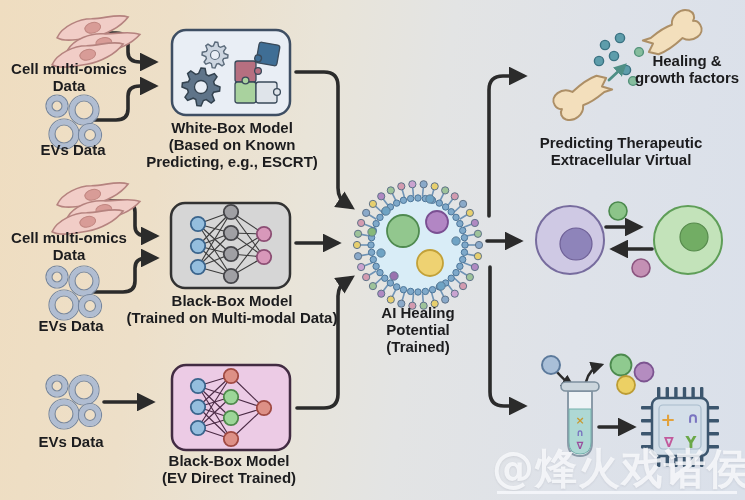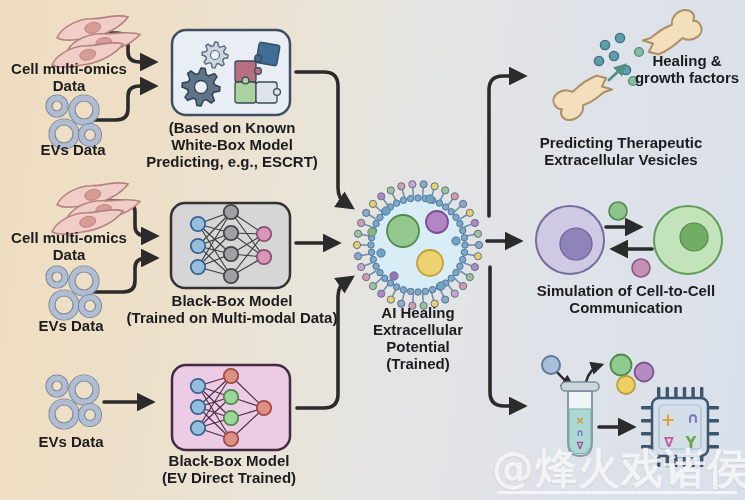--- a/index.html
+++ b/index.html
@@ -399,49 +399,44 @@
   <span>Data</span>
 </div>
 <div class="label" style="left:71px;top:317px">
   <span>EVs Data</span>
 </div>
 <div class="label" style="left:71px;top:433px">
   <span>EVs Data</span>
 </div>
 
 <div class="label" style="left:232px;top:119px">
+  <span>White-Box Model</span>
   <span>(Based on Known</span>
-  <span>White-Box Model</span>
   <span>Predicting, e.g., ESCRT)</span>
 </div>
 <div class="label" style="left:232px;top:292px">
   <span>Black-Box Model</span>
   <span>(Trained on Multi-modal Data)</span>
 </div>
 <div class="label" style="left:229px;top:452px">
   <span>Black-Box Model</span>
   <span>(EV Direct Trained)</span>
 </div>
 
 <div class="label" style="left:418px;top:304px">
   <span>AI Healing</span>
-  <span>Extracellular</span>
   <span>Potential</span>
   <span>(Trained)</span>
 </div>
 
 <div class="label" style="left:687px;top:52px">
   <span>Healing &amp;</span>
   <span>growth factors</span>
 </div>
 <div class="label" style="left:621px;top:134px">
   <span>Predicting Therapeutic</span>
-  <span>Extracellular Vesicles</span>
-</div>
-<div class="label" style="left:626px;top:282px">
-  <span>Simulation of Cell-to-Cell</span>
-  <span>Communication</span>
+  <span>Extracellular Virtual</span>
 </div>
 
 <div id="watermark">@烽火戏诸侯</div>
 <div id="watermark-underline"></div>
 
 </div>
 
 </body></html>

